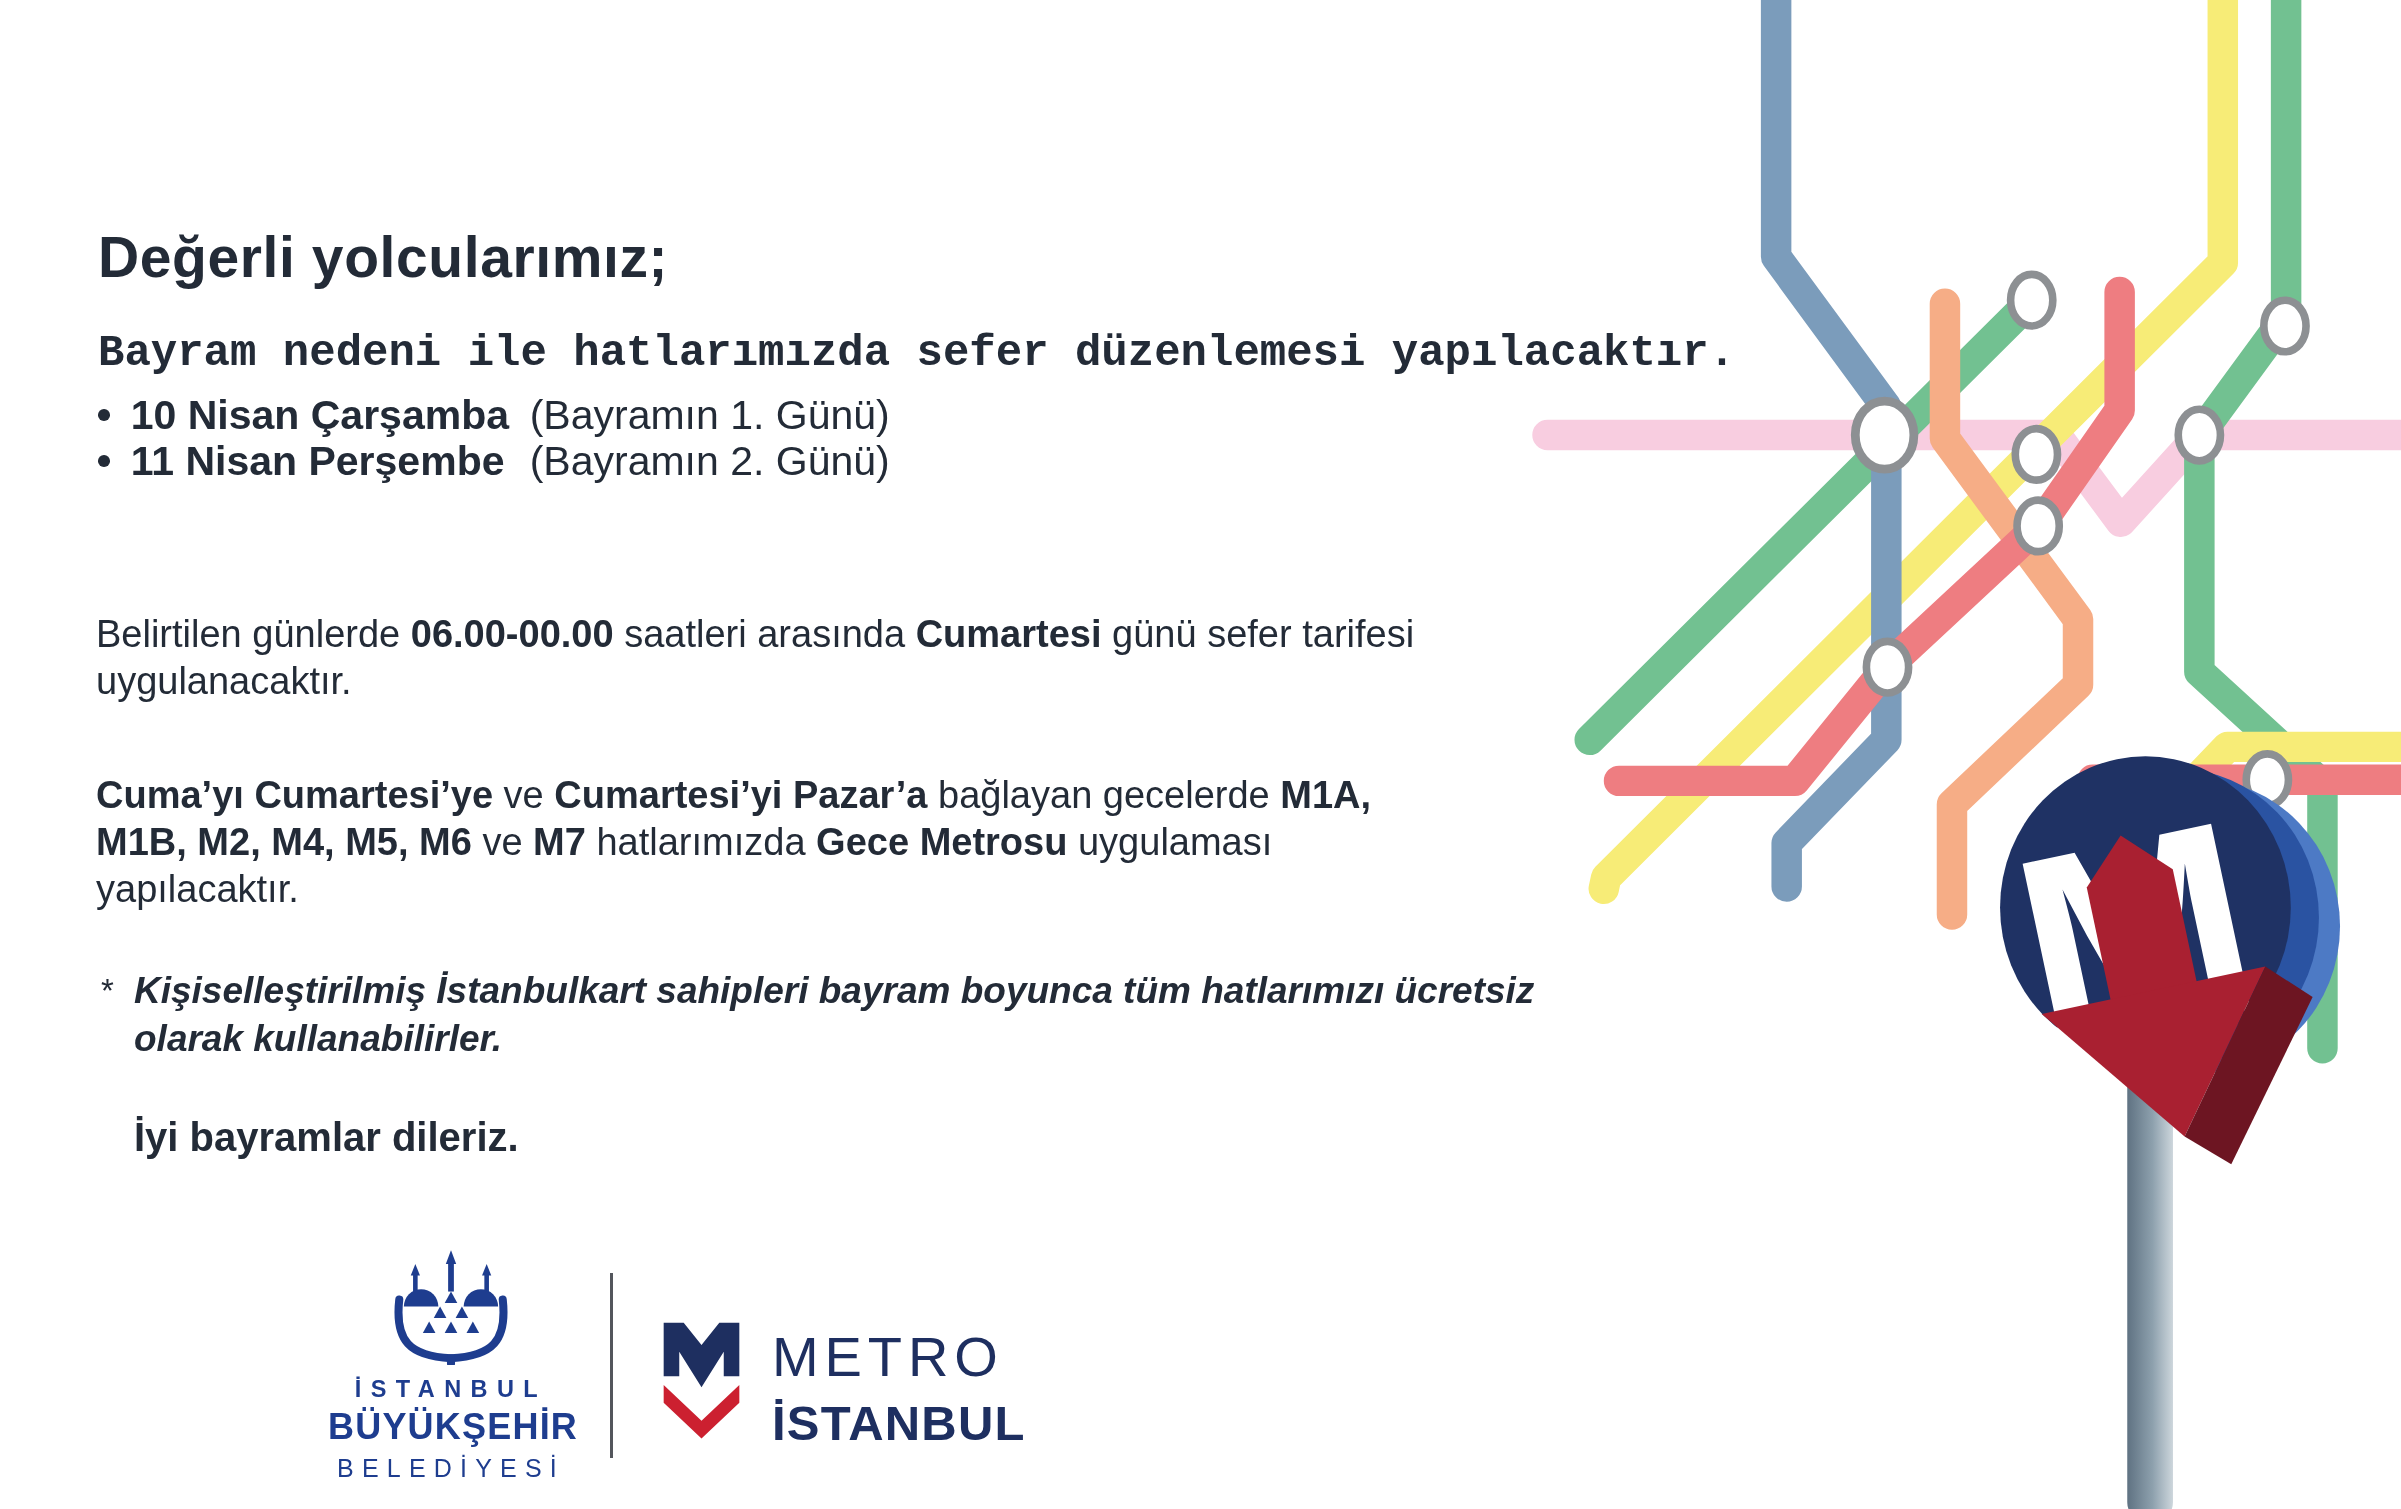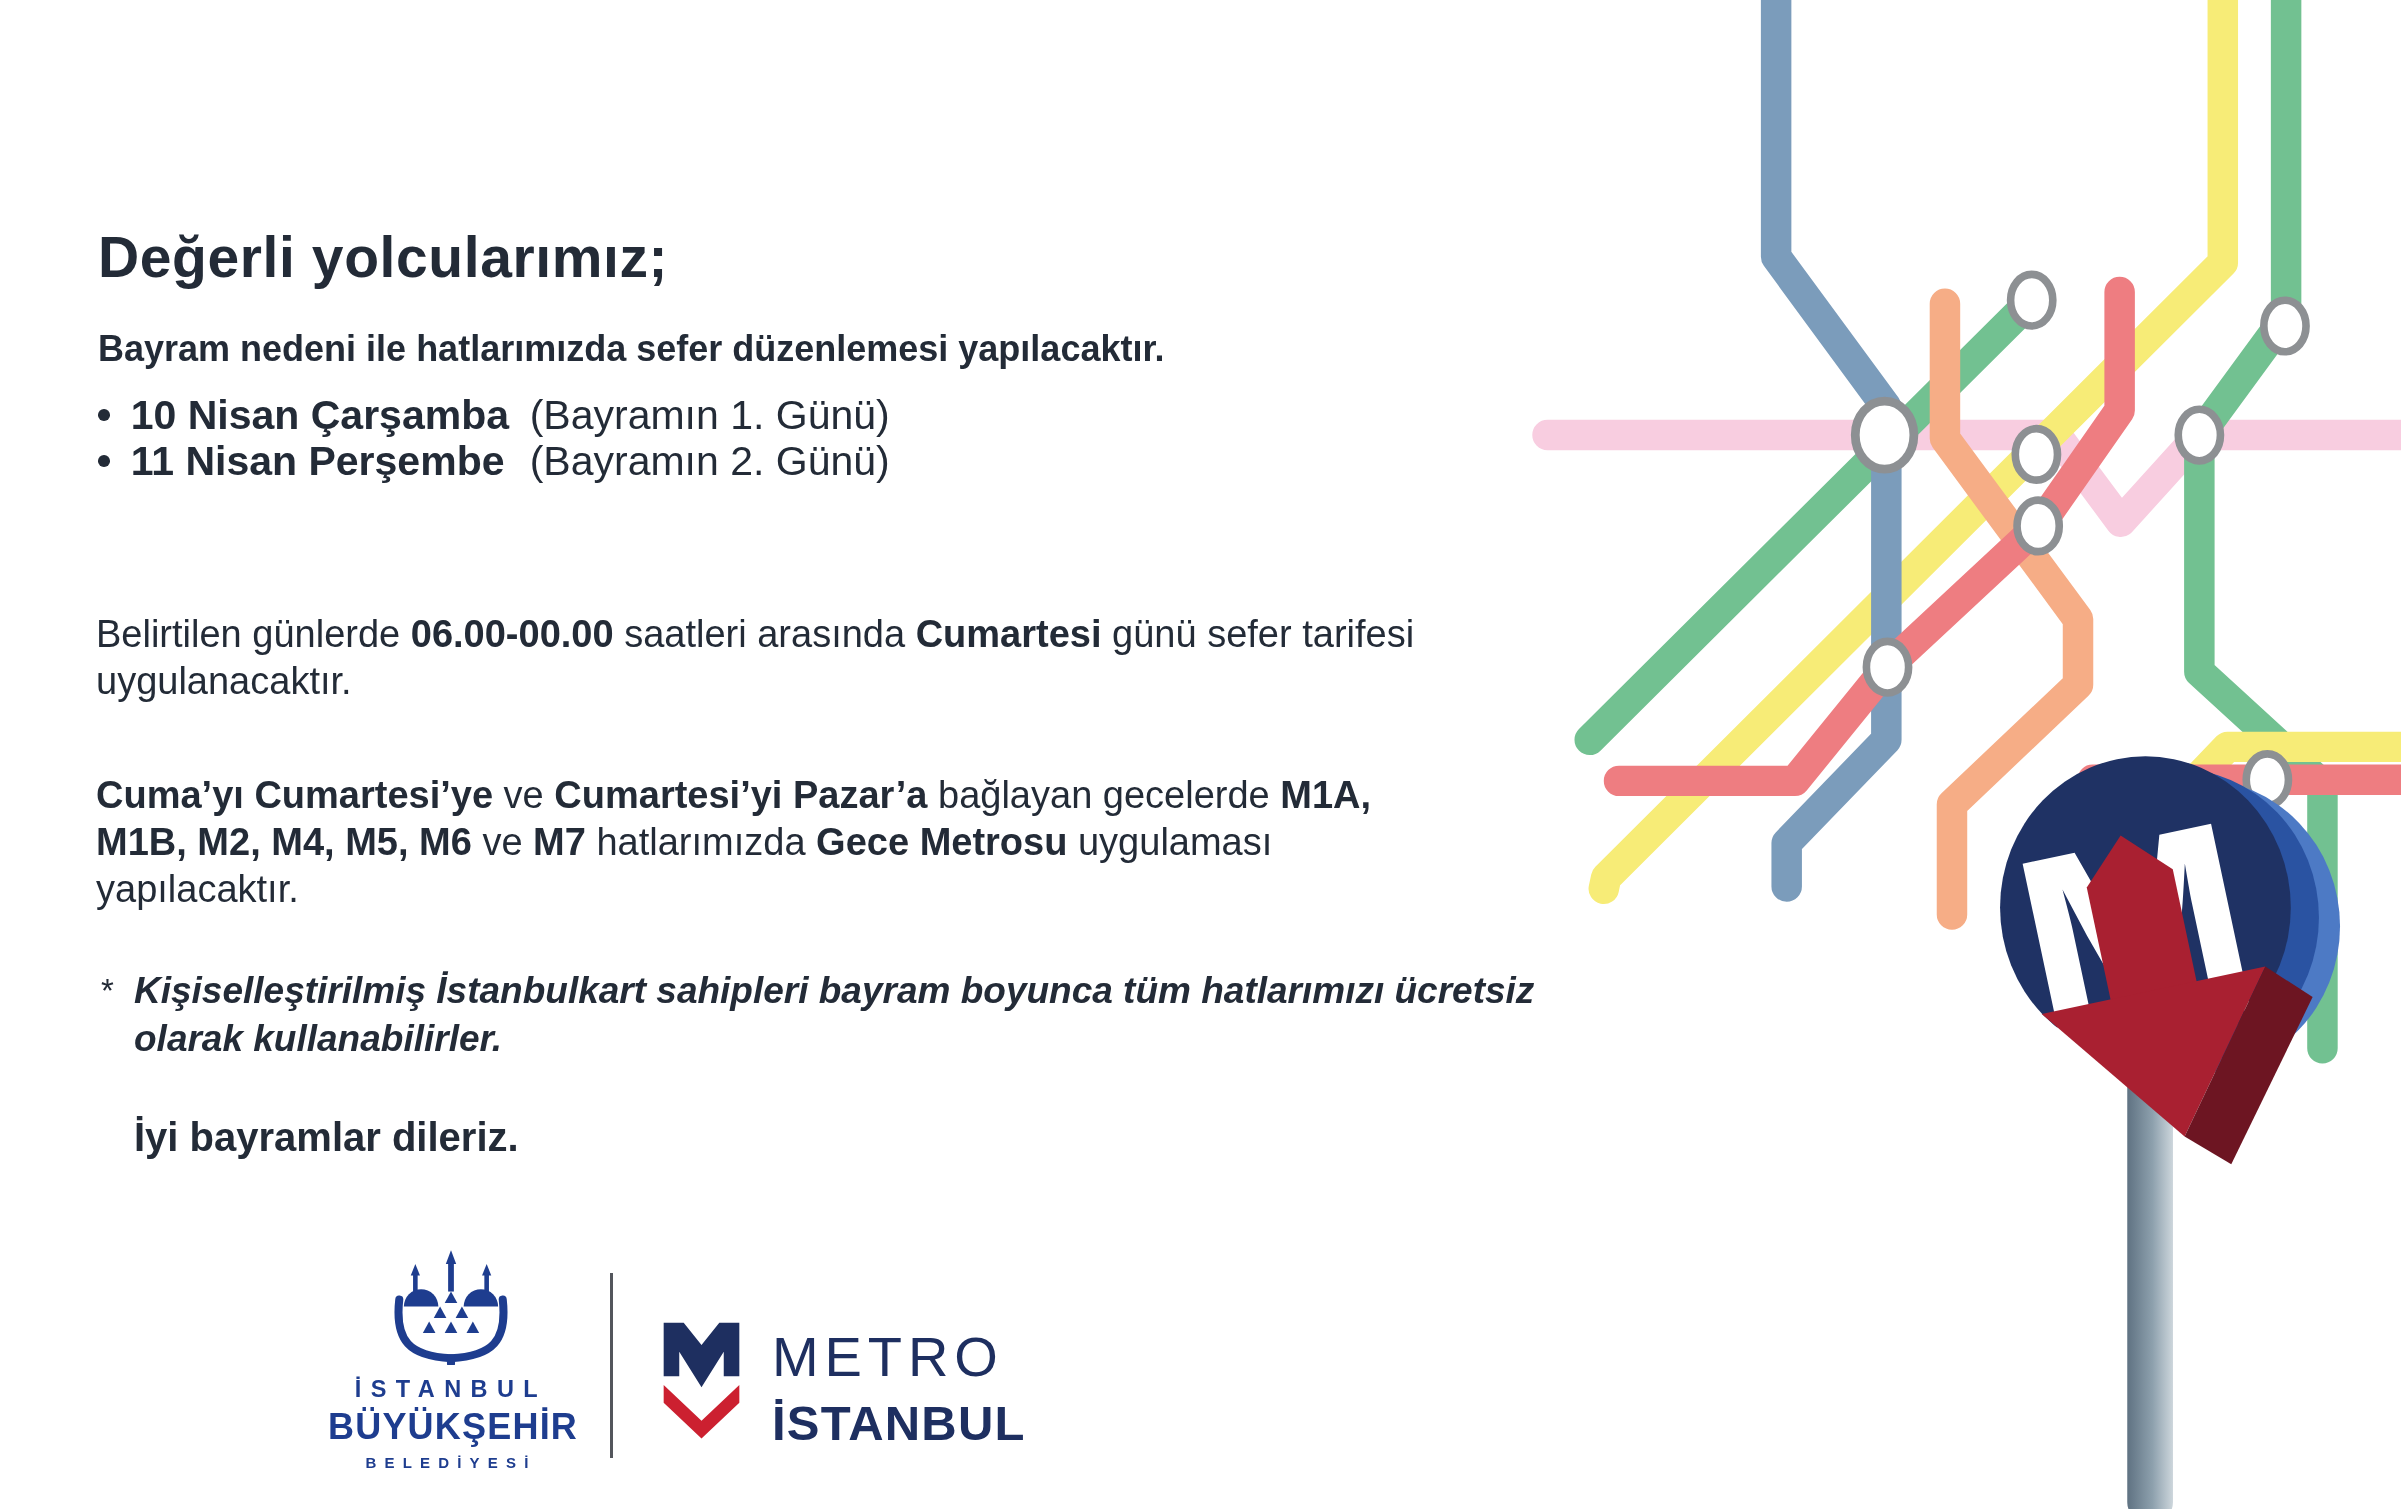--- a/index.html
+++ b/index.html
@@ -1,40 +1,40 @@
 <!DOCTYPE html>
 <html style="font-size:9.4px"><head>
 <meta charset="utf-8">
 <style>
   html,body{margin:0;padding:0;background:#ffffff;}
   .canvas{position:relative;width:2401px;height:1509px;background:#ffffff;overflow:hidden;
           font-family:"Liberation Sans", sans-serif;color:#232b37;}
   .b{font-weight:700;}
   .abs{position:absolute;}
   .title{left:98px;top:224px;font-size:57px;font-weight:700;letter-spacing:0.6px;}
-  .subtitle{left:98px;top:328px;font-size:36px;font-weight:700;}
+  .subtitle{left:98px;top:328px;font-size:44px;font-weight:700;font-family:Liberation Mono, monospace;}
   .bullets{left:98px;top:392px;}
   .bullet-row{display:flex;align-items:center;height:46px;font-size:41px;}
   .bullet-dot{width:11.7px;height:11.7px;border-radius:50%;background:#232b37;margin-right:21px;flex:0 0 auto;}
   .bullet-date{font-weight:700;width:399px;}
   .bullet-note{font-weight:400;}
   .para{left:96px;font-size:38px;line-height:47px;font-weight:400;}
   .p1{top:611px;width:1325px;}
   .p2{top:772px;width:1343px;}
   .footnote{left:101px;top:967px;display:flex;}
   .fn-star{font-size:33px;padding-top:4.7px;width:33px;flex:0 0 auto;}
   .fn-text{font-size:37px;line-height:48px;font-weight:700;font-style:italic;width:1425px;}
   .closing{left:134px;top:1115px;font-size:40px;font-weight:700;}
   .map-svg{left:0;top:0;width:2401px;height:1509px;}
   
   .ibb{left:328px;top:1248px;width:246px;text-align:center;}
   .ibb svg{display:block;margin:0 auto;}
   .ibb-l1{font-size:23.5px;font-weight:700;letter-spacing:9.4px;margin-top:10.6px;}
   .ibb-l2{font-size:36px;font-weight:700;letter-spacing:1.2px;margin-top:3.5px;}
-  .ibb-l3{font-size:15px;font-weight:700;letter-spacing:8.2px;margin-top:5.9px;}
+  .ibb-l3{font-size:25px;font-weight:400;letter-spacing:8.2px;margin-top:5.9px;}
   .divider{left:610px;top:1273px;width:2.9px;height:185px;background:#53565c;}
   .metrologo{left:657px;top:1318px;display:flex;align-items:flex-start;}
   .metro-mark{width:89px;height:123px;flex:0 0 auto;}
   .metro-words{margin-left:26px;padding-top:5.9px;}
   .metro-w1{font-size:56px;font-weight:400;letter-spacing:5.9px;}
   .metro-w2{font-size:49px;font-weight:700;letter-spacing:1.2px;margin-top:5.9px;}
 </style>
 </head>
 <body>
 

